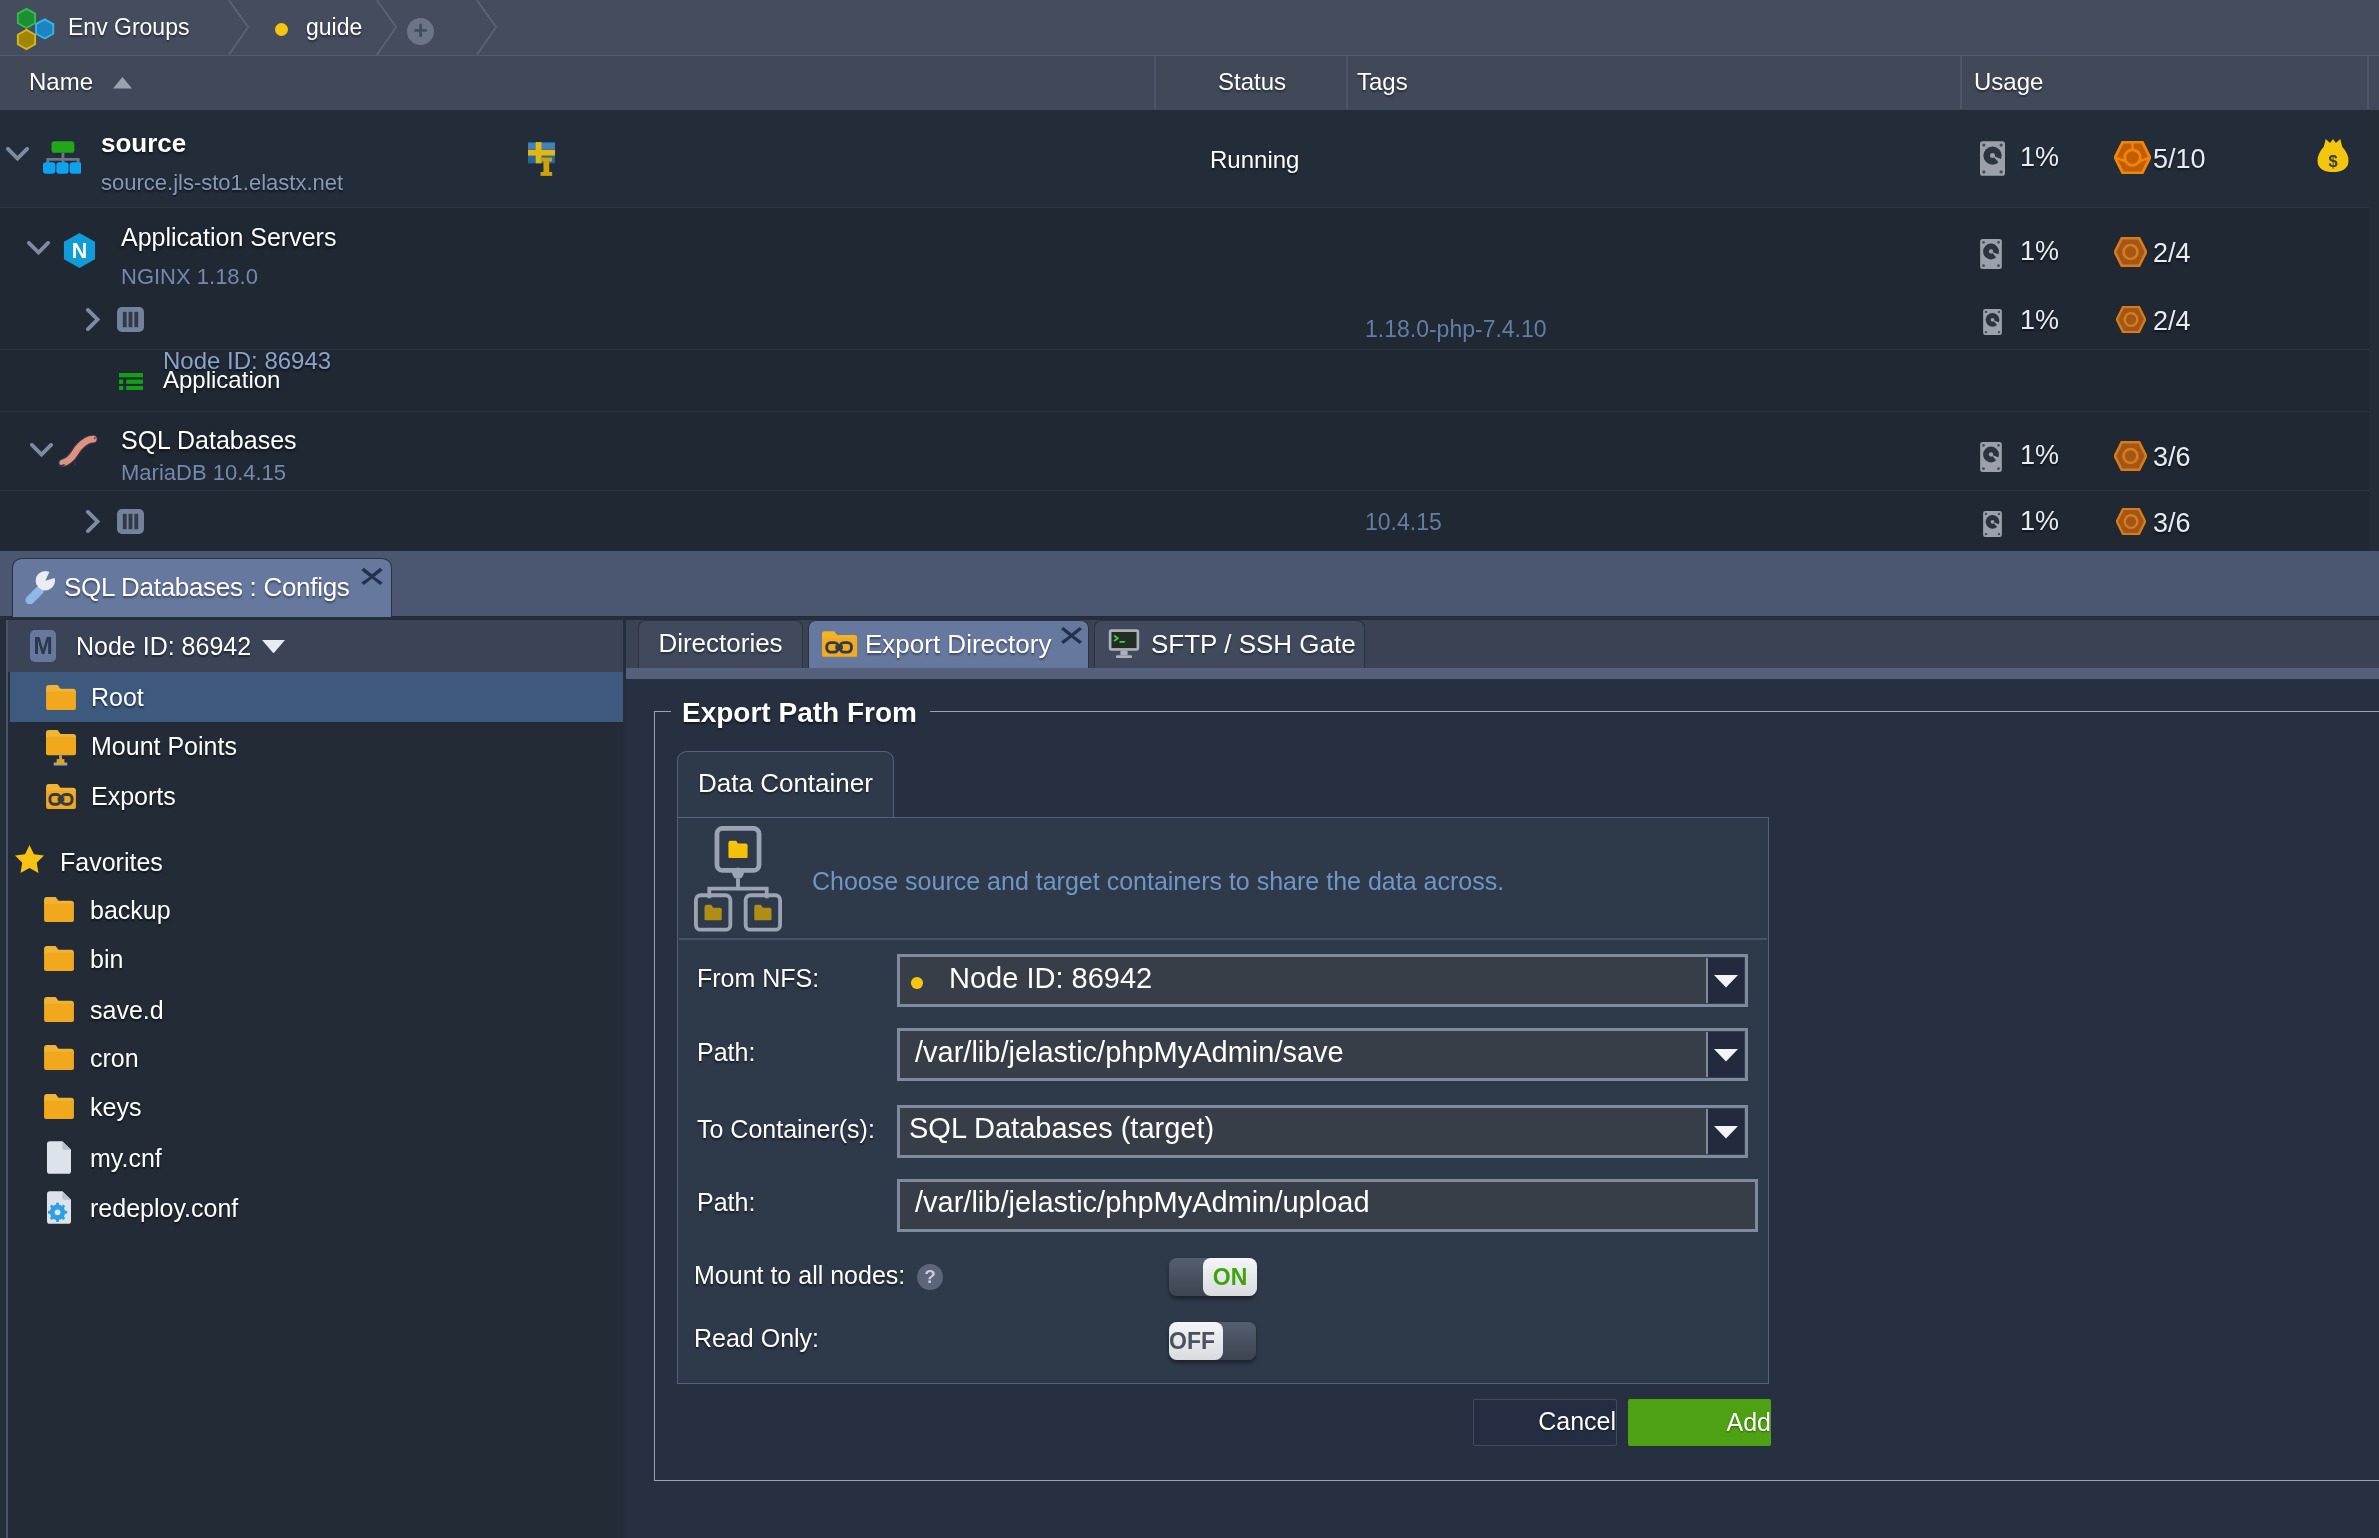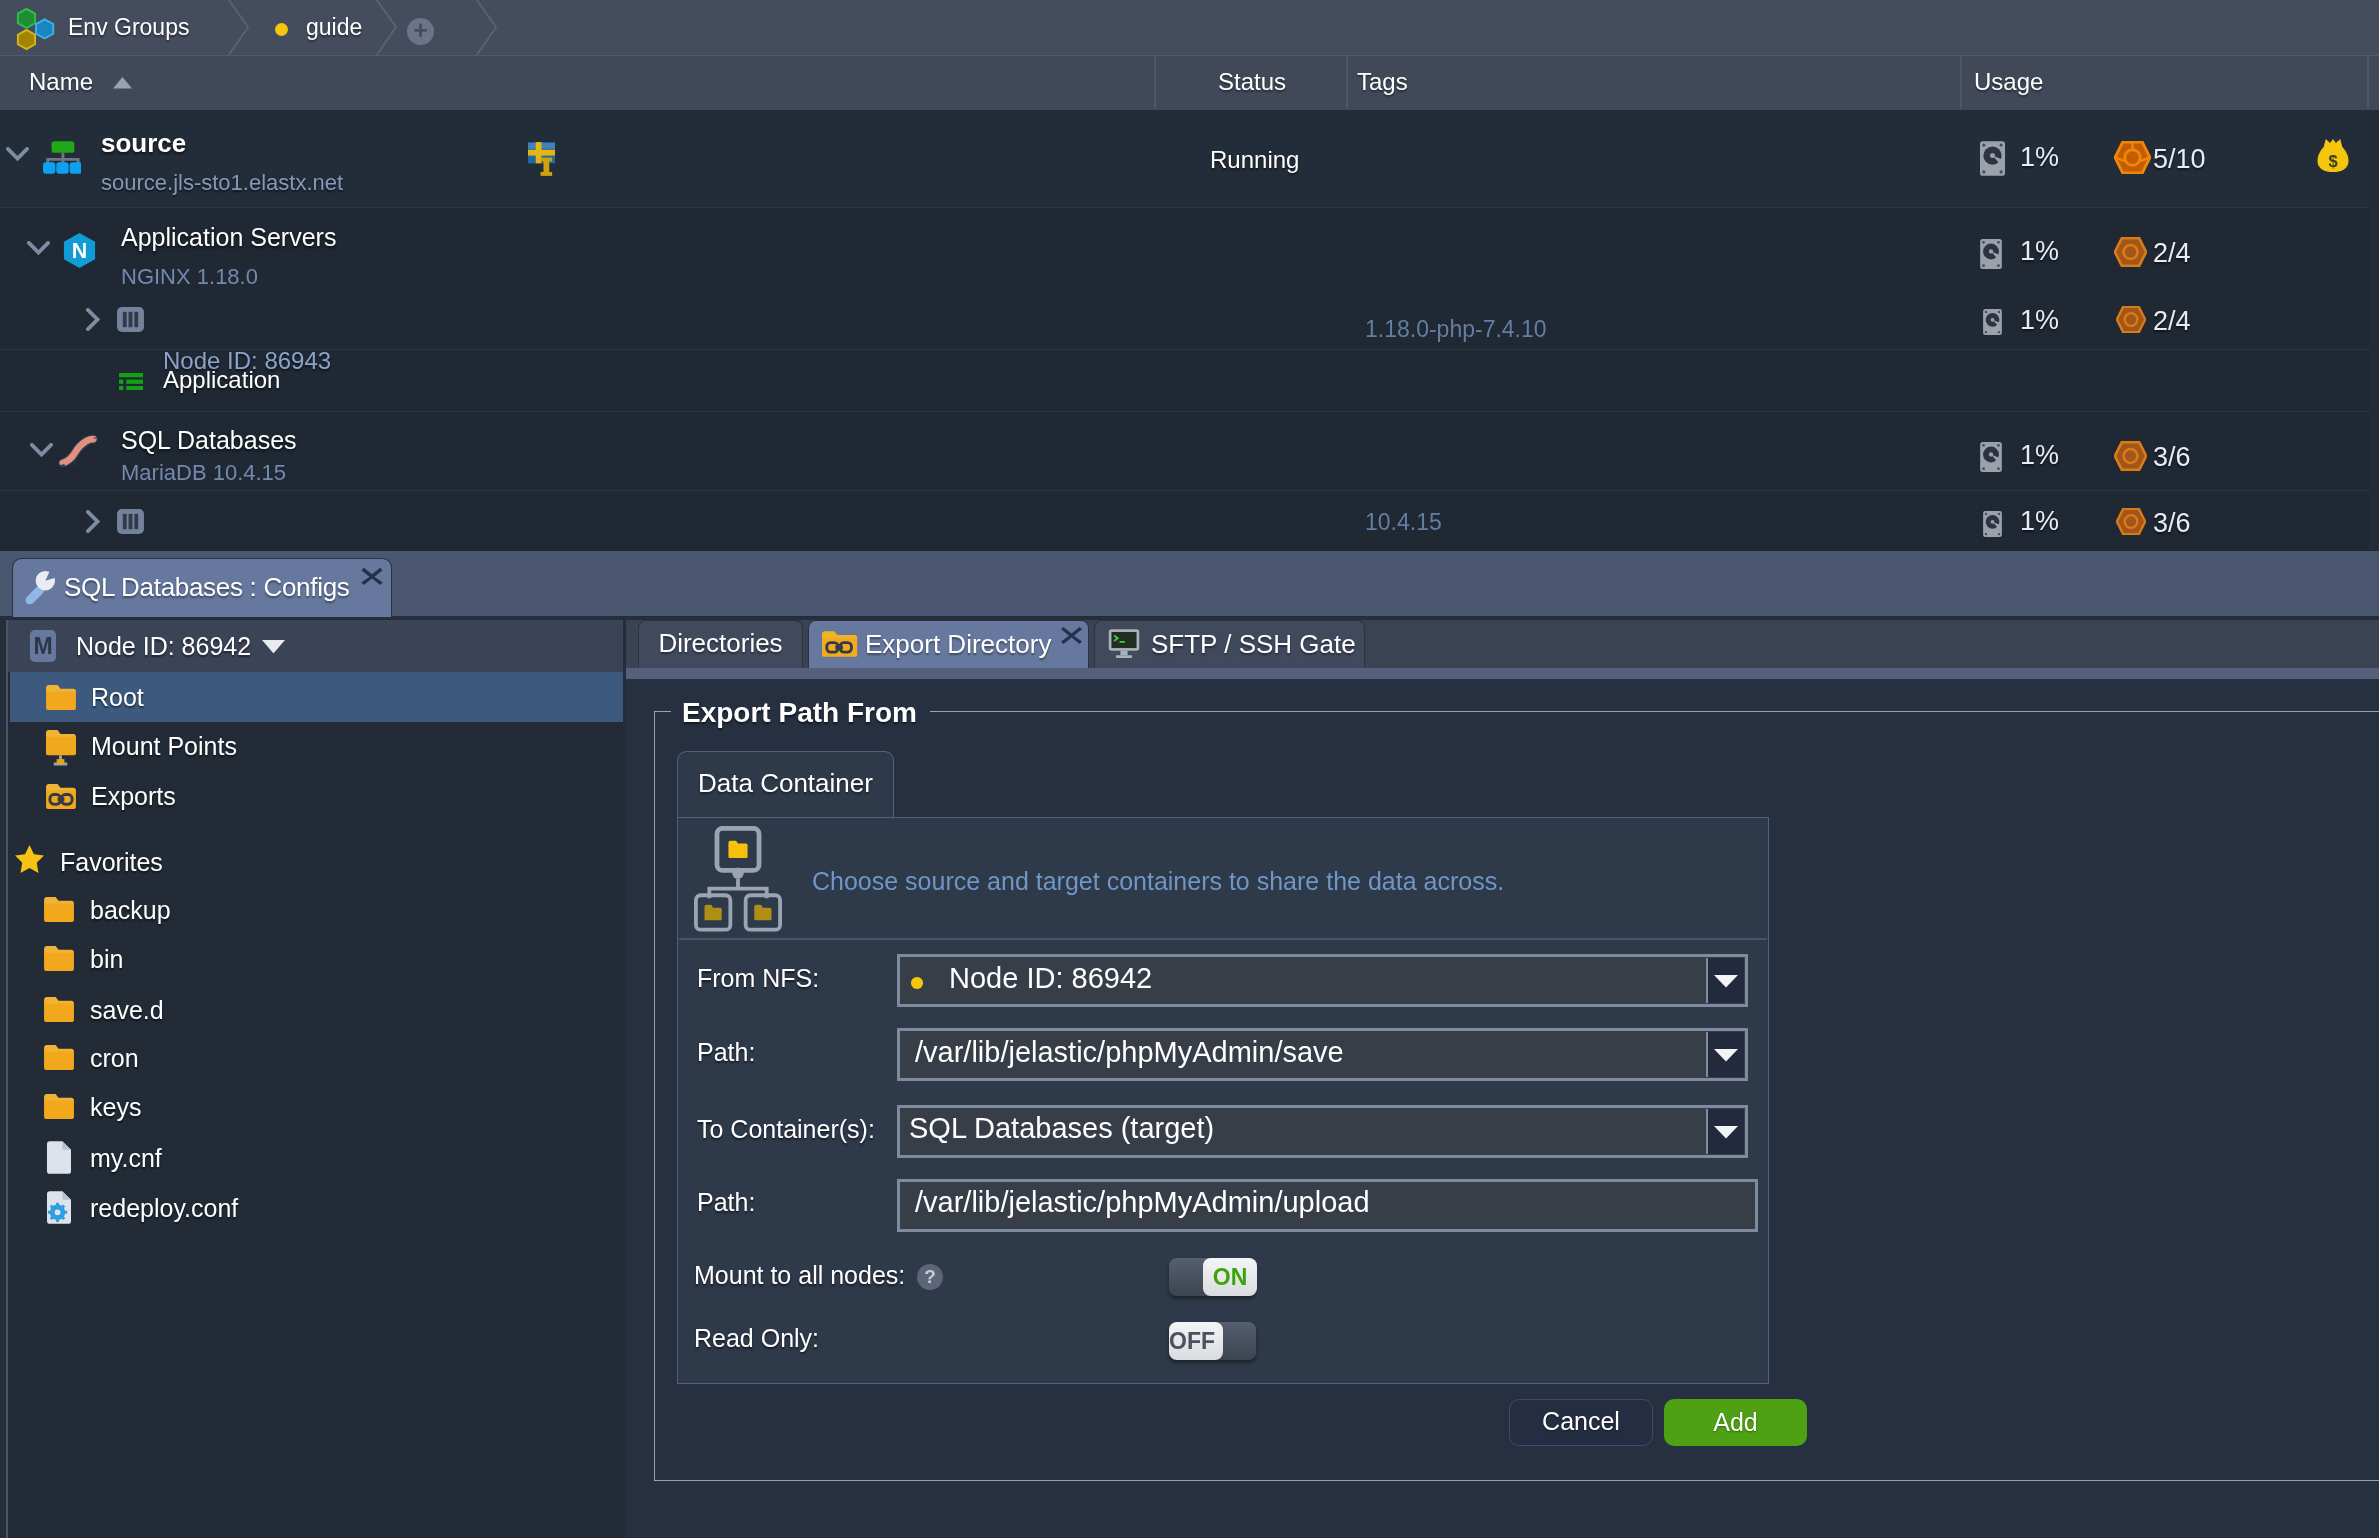--- a/index.html
+++ b/index.html
@@ -44,21 +44,21 @@
 
   
   #rpanel { left:626px; top:620px; width:1753px; height:918px; background:#273040; }
   #rtabbar { left:626px; top:620px; width:1753px; height:48px; background:#3a4254; }
   .rtab { top:620px; height:48px; background:#414a5d; border:1.9px solid #2b3240; border-bottom:none; border-radius:7.7px 7.7px 0 0; color:#fff; font-size:26px; }
   #rtabstrip { left:626px; top:668px; width:1753px; height:10.6px; background:#55617c; }
   .label32 { color:#fff; font-size:25px; text-shadow:0 1.9px 1.9px rgba(0,0,0,.5); }
   .input { background:#383e48; border:3.8px solid #7e8a9e; }
   .inputtext { color:#fff; font-size:29px; }
 
-  .btn { border-radius:10px; text-align:center; color:#fff; font-size:25px; text-shadow:0 1px 1.9px rgba(0,0,0,.4);margin-left:36px; }
+  .btn { border-radius:2px; text-align:right; color:#fff; font-size:25px; text-shadow:0 1px 1.9px rgba(0,0,0,.4); }
 </style>
 </head>
 <body>
 <div id="page">
 
   <div id="topbar" class="abs"></div>
   <svg class="abs" style="left:15.4px;top:4.8px" width="44" height="46" viewBox="0 0 46 48">
     <polygon points="12,4 21,9 21,19 12,24 3,19 3,9" fill="#1e8e35" stroke="#2fbf4a" stroke-width="2"></polygon>
     <polygon points="31,15 40,20 40,30 31,35 22,30 22,20" fill="#1a85c2" stroke="#35b5e8" stroke-width="2"></polygon>
     <polygon points="12,26 21,31 21,41 12,46 3,41 3,31" fill="#a08403" stroke="#d8b619" stroke-width="2"></polygon>

